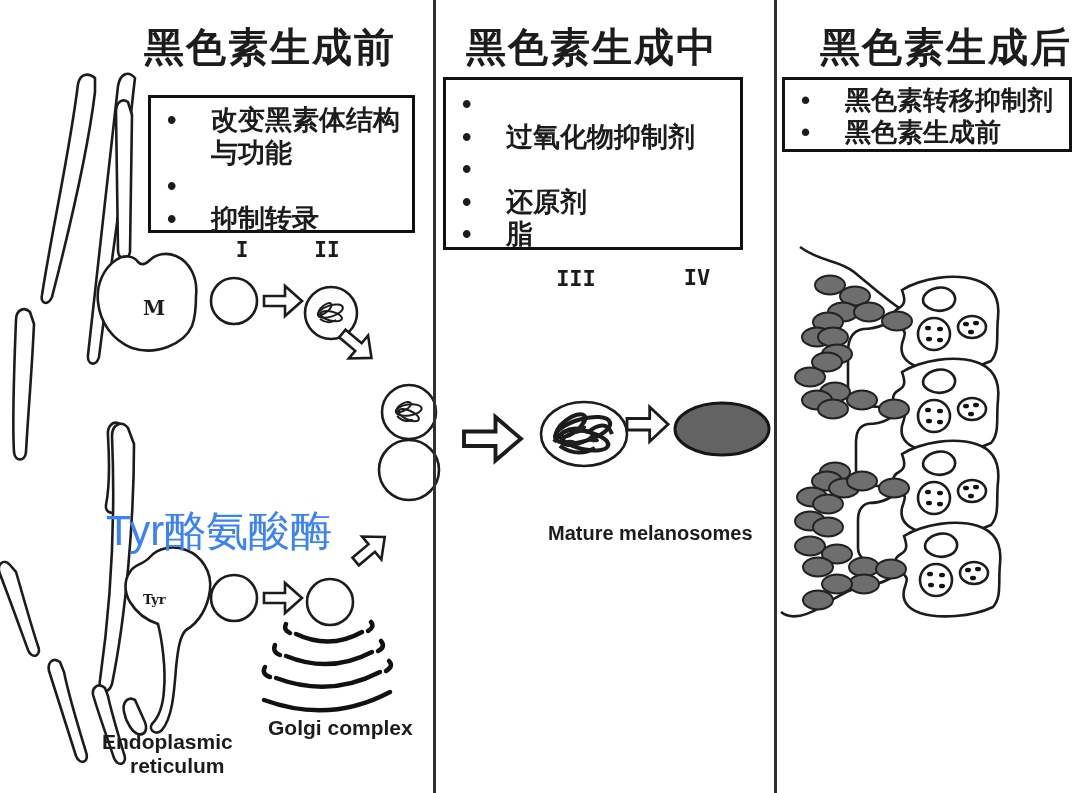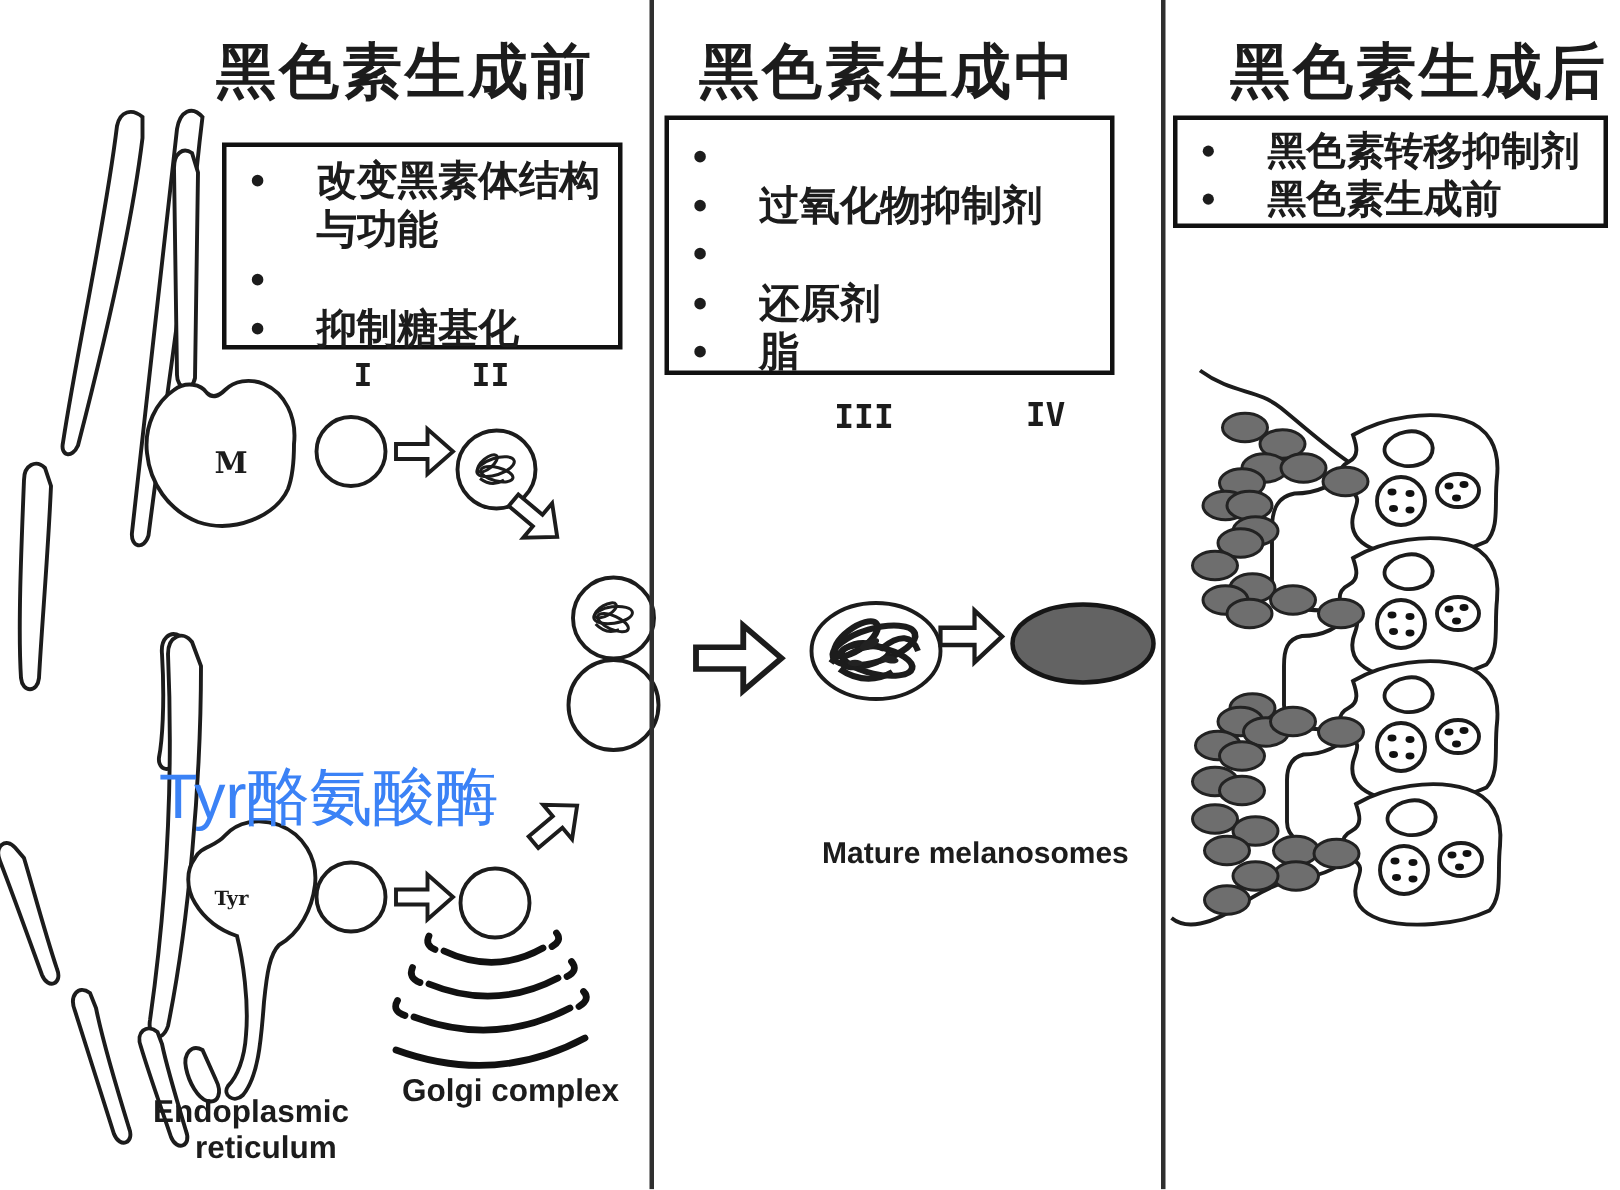--- a/index.html
+++ b/index.html
@@ -169,21 +169,21 @@
     <ul class="pre-list">
       <li>
           <span class="dot">•</span>
           <span>改变黑素体结构与功能</span>
         </li>
       <li>
           <span class="dot">•</span>
         </li>
       <li>
           <span class="dot">•</span>
-          <span>抑制糖基化</span>
+          <span>抑制转录</span>
         </li>
     </ul>
   </div>
   <div class="roman" style="left:228px;top:238px;width:28px;font-size:21px;">I</div>
   <div class="roman" style="left:312px;top:238px;width:30px;font-size:21px;">II</div>
   <div class="seriflab" style="left:143px;top:296px;font-size:20px;">M</div>
   <div class="seriflab" style="left:143px;top:592px;font-size:13px;">Tyr</div>
   <div class="green" style="left:106px;top:503px;color:#3b82f6;">Tyr酪氨酸酶</div>
   <div class="handlab" style="left:102px;top:730px;font-size:21px;">
     <div>Endoplasmic</div>
@@ -209,21 +209,21 @@
           <span>还原剂</span>
         </li>
       <li>
           <span class="dot">•</span>
           <span>脂</span>
         </li>
     </ul>
   </div>
   <div class="roman" style="left:556px;top:266px;width:40px;font-size:22px;">III</div>
   <div class="roman" style="left:679px;top:265px;width:36px;font-size:22px;">IV</div>
-  <div class="handlab" style="left:548px;top:522px;width:204px;text-align:center;font-size:20px;margin-top:36px;">Mature melanosomes</div>
+  <div class="handlab" style="left:548px;top:522px;width:204px;text-align:center;font-size:20px;">Mature melanosomes</div>
 
   <div class="title" style="left:782px;top:20px;width:290px;text-align:right;">黑色素生成后</div>
   <div class="bbox" style="left:782px;top:77px;width:290px;height:75px;">
     <ul class="post-list" style="padding-top:4px;">
       <li>
           <span class="dot">•</span>
           <span>黑色素转移抑制剂</span>
         </li>
       <li>
           <span class="dot">•</span>

